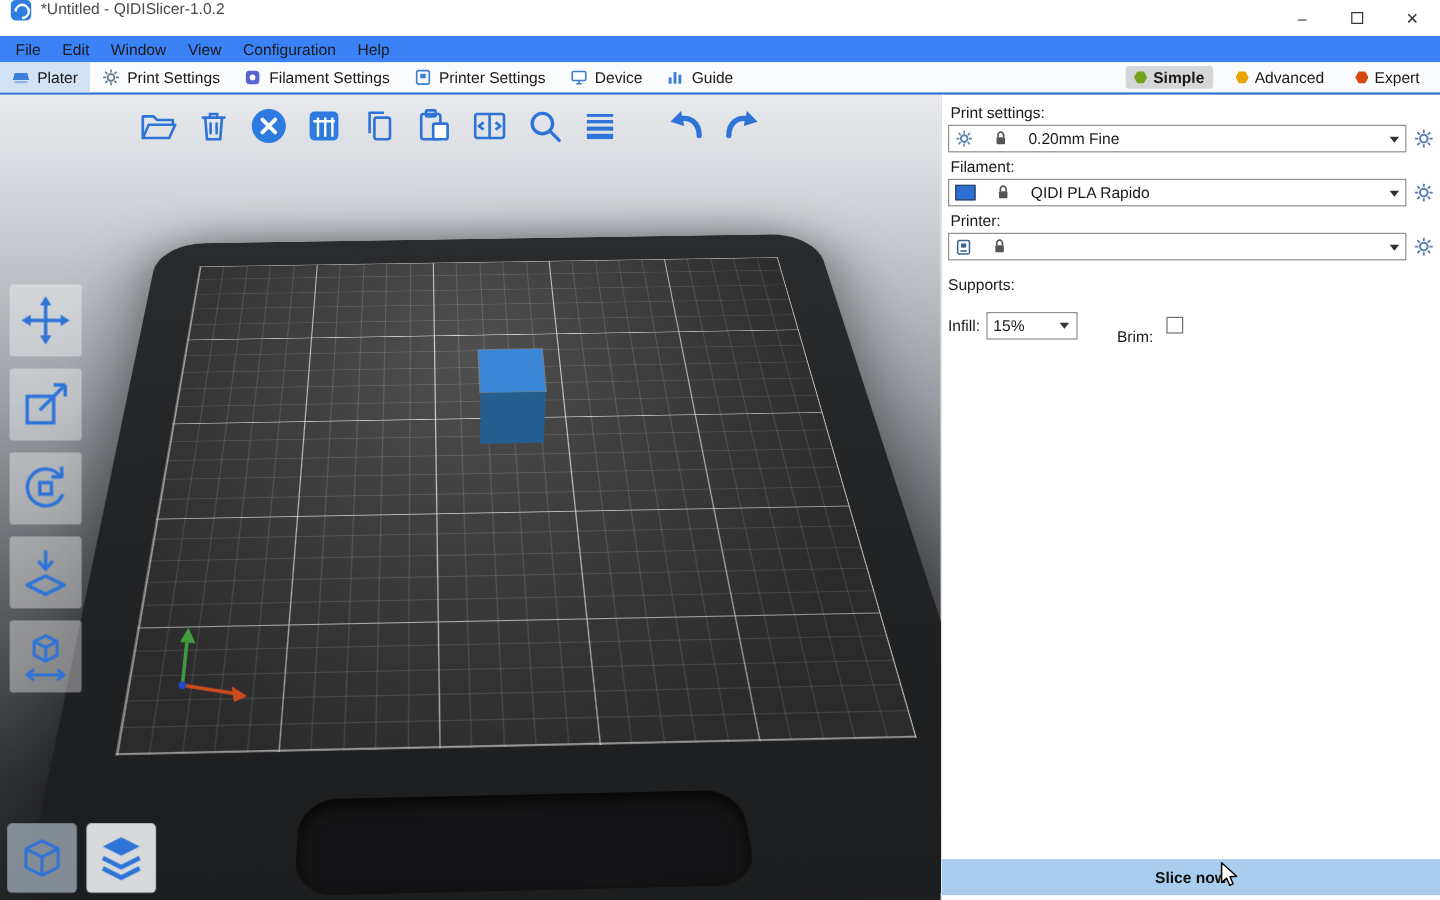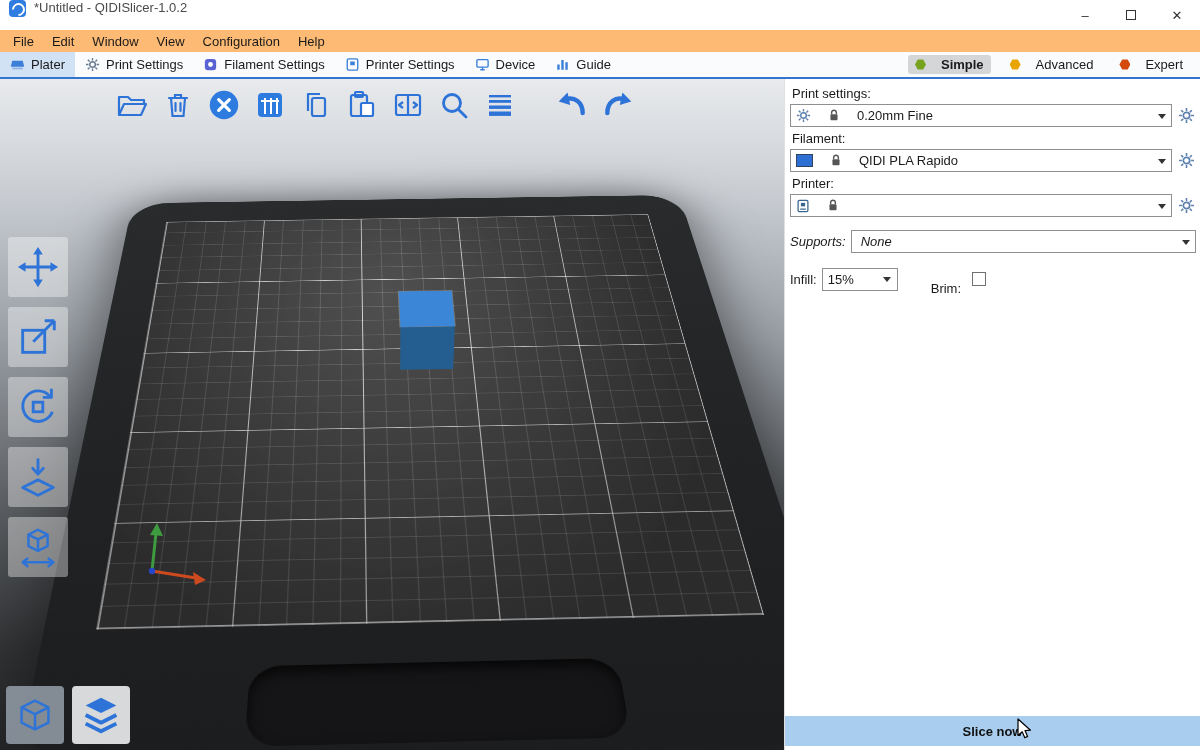--- a/index.html
+++ b/index.html
@@ -9,30 +9,30 @@
   
   .titlebar {position:absolute; left:0; top:0; width:100%; height:30px; background:#fff; display:flex; align-items:flex-start;}
   .app-logo {width:17px; height:17px; margin-left:9px; border-radius:4px; background:#2f7de1; position:relative; flex:0 0 auto;}
   .app-logo::after {content:""; position:absolute; left:3px; top:3px; width:9px; height:9px; border:2px solid #fff; border-radius:50%; border-bottom-color:transparent; transform:rotate(45deg);}
   .title-text {margin-left:8px; font-size:13px; color:#4a4a4a;}
   .win-controls {margin-left:auto; display:flex; height:100%;}
   .win-btn {width:46px; height:100%; display:flex; align-items:center; justify-content:center; font-size:13px; color:#333; cursor:default;}
   .max-glyph {width:10px; height:10px; border:1px solid #333;}
 
   
-  .menubar {position:absolute; left:0; top:30px; width:100%; height:22px; background:#fdba74; display:flex; align-items:center; padding-left:4px;}
+  .menubar {position:absolute; left:0; top:30px; width:100%; height:22px; background:#3b82f6; display:flex; align-items:center; padding-left:4px;}
   .menu-item {padding:0 9px; height:100%; display:flex; align-items:center;}
 
   
   .tabbar {position:absolute; left:0; top:52px; width:100%; height:27px; background:#fafbfc; display:flex; align-items:stretch; border-bottom:2px solid #3274cf;}
   .tab {display:flex; align-items:center; gap:6px; padding:0 10px;}
   .tab.active {background:#d2e2f5;}
   .tab svg {display:block; flex:0 0 auto;}
   .modes {margin-left:auto; display:flex; align-items:center; gap:12px; padding-right:10px;}
-  .mode {display:flex; align-items:center; gap:15px; padding:2px 7px; border-radius:3px;}
+  .mode {display:flex; align-items:center; gap:5px; padding:2px 7px; border-radius:3px;}
   .mode.active {background:#d4d6d8; font-weight:bold;}
   .hex {width:11px; height:11px; clip-path:polygon(25% 5%,75% 5%,100% 50%,75% 95%,25% 95%,0 50%); background:#999;}
 
   
   .viewport {position:absolute; left:0; top:79px; width:784px; height:671px; overflow:hidden;
     background:linear-gradient(180deg,#e8eaed 0%,#cdd1d6 15%,#9ba0a6 38%,#5e6165 62%,#333537 85%,#252729 100%);}
   .scene {position:absolute; inset:0; perspective:1400px; perspective-origin:392px 110px;}
   .bed3d {position:absolute; left:138px; top:30px; width:560px; height:560px; transform:rotateX(54deg) rotateZ(-1.5deg); transform-style:preserve-3d;}
   .tray {position:absolute; left:-44px; right:-44px; top:-40px; bottom:-118px; background:linear-gradient(180deg,#2a2b2d,#1c1d1f); border-radius:44px; transform-style:preserve-3d; box-shadow:0 0 70px rgba(0,0,0,0.55);}
   .handle {position:absolute; left:50%; bottom:8px; width:300px; height:72px; margin-left:-150px; border-radius:26px; background:#151517; transform:translateZ(1px); box-shadow:inset 0 5px 12px rgba(0,0,0,0.75);}
@@ -66,21 +66,21 @@
   
   .sidebar {position:absolute; left:784px; top:79px; width:416px; height:671px; background:#fff; border-left:1px solid #e0e0e0; padding:4px 4px 0 5px;}
   .sb-label {margin:3px 0 3px 2px;}
   .sb-row {display:flex; align-items:center; gap:5px; margin-bottom:4px;}
   .combo {flex:1; height:23px; border:1px solid #8f8f8f; background:#fff; display:flex; align-items:center; gap:17px; padding:0 20px 0 5px; position:relative;}
   .combo .chev {position:absolute; right:1px; top:1px; bottom:1px; width:17px; display:flex; align-items:center; justify-content:center;}
   .chev::after {content:""; border:4px solid transparent; border-top:5px solid #333; margin-top:5px;}
   .combo-text {flex:1; white-space:nowrap; overflow:hidden;}
   .gear-btn {width:19px; height:19px; flex:0 0 auto; background:none; border:none; display:flex; align-items:center; justify-content:center; padding:0;}
   .swatch {width:17px; height:13px; border:1px solid #33425e; flex:0 0 auto;}
-  .row-supports {margin-top:13px;font-style:italic;}
+  .row-supports {margin-top:13px;}
   .lab-fixed {flex:0 0 auto;}
   .combo.small {flex:0 0 76px;}
   .brim-label {margin-left:28px;margin-top:19px;}
   .checkbox {width:14px; height:14px; border:1px solid #707070; background:#fff; margin-left:6px; flex:0 0 auto;}
   .slice-btn {position:absolute; left:0; right:0; bottom:4px; height:30px; background:#a9cdee; border:none; display:flex; align-items:center; justify-content:center; font-weight:bold; font-size:13px; color:#111; font-family:"Liberation Sans",sans-serif;}
   .cursor {position:absolute; left:1014px; top:718px; z-index:50;}
 </style>
 </head>
 <body>
 
@@ -381,24 +381,20 @@
       <button class="gear-btn">
         <svg width="17" height="17" viewBox="0 0 24 24">
             <circle cx="12" cy="12" r="4.5" fill="none" stroke="#5b7fae" stroke-width="2.4"></circle>
             <path d="M12 1.5v4M12 18.5v4M1.5 12h4M18.5 12h4M4.5 4.5l2.8 2.8M16.7 16.7l2.8 2.8M19.5 4.5l-2.8 2.8M7.3 16.7l-2.8 2.8" stroke="#5b7fae" stroke-width="2.2"></path>
           </svg>
       </button>
     </div>
 
     <div class="sb-row row-supports">
       <span class="lab-fixed">Supports:</span>
-      <div class="combo">
-        <span class="combo-text" style="padding-left:4px">None</span>
-        <span class="chev"></span>
-      </div>
     </div>
 
     <div class="sb-row" style="margin-top:9px">
       <span class="lab-fixed">Infill:</span>
       <div class="combo small">
         <span class="combo-text">15%</span>
         <span class="chev"></span>
       </div>
       <span class="lab-fixed brim-label">Brim:</span>
       <span class="checkbox"></span>

